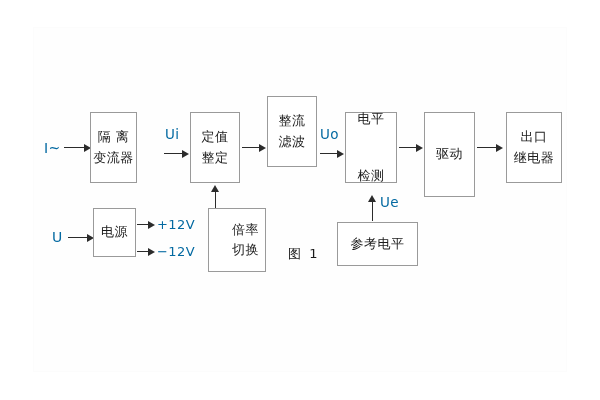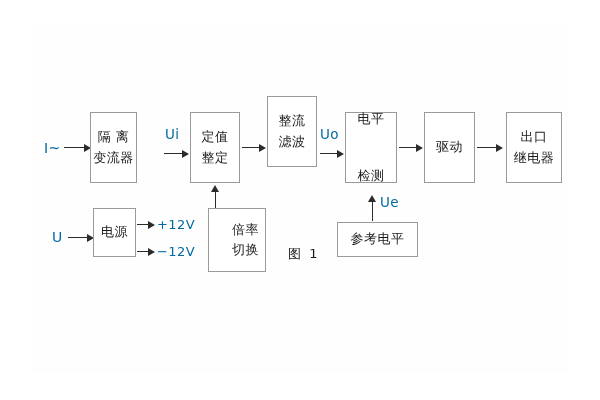--- a/index.html
+++ b/index.html
@@ -124,21 +124,21 @@
   <div class="arrow-r" style="left:337px;top:149.5px;"></div>
 
   <div class="block" style="left:345px;top:112px;width:52px;height:71px;gap:36px;">
     <span class="ln">电平</span>
     <span class="ln">检测</span>
   </div>
 
   <div class="hline" style="left:399px;top:147px;width:20px;"></div>
   <div class="arrow-r" style="left:416px;top:143.5px;"></div>
 
-  <div class="block" style="left:424px;top:112px;width:51px;height:71px;">
+  <div class="block" style="left:424px;top:112px;width:51px;height:85px;">
     <span class="ln">驱动</span>
   </div>
 
   <div class="hline" style="left:477px;top:147px;width:22px;"></div>
   <div class="arrow-r" style="left:496px;top:143.5px;"></div>
 
   <div class="block" style="left:506px;top:112px;width:56px;height:71px;">
     <span class="ln">出口</span>
     <span class="ln">继电器</span>
   </div>
@@ -160,21 +160,21 @@
   <div class="lbl" style="left:157px;top:244px;">−12V</div>
 
   <div class="block" style="left:208px;top:208px;width:58px;height:64px;padding-left:17px;">
     <span class="ln">倍率</span>
     <span class="ln">切换</span>
   </div>
 
   <div class="vline" style="left:214.5px;top:190px;height:18px;"></div>
   <div class="arrow-u" style="left:210.5px;top:185px;"></div>
 
-  <div class="block one-line" style="left:337px;top:222px;width:81px;height:35px;">
+  <div class="block one-line" style="left:337px;top:222px;width:81px;height:44px;">
     <span class="ln">参考电平</span>
   </div>
 
   <div class="vline" style="left:371.5px;top:200px;height:21px;"></div>
   <div class="arrow-u" style="left:367.5px;top:195px;"></div>
   <div class="lbl sig" style="left:380px;top:194px;">Ue</div>
 
   <div class="caption" style="left:288px;top:245px;">图 1</div>
 
 </div>

